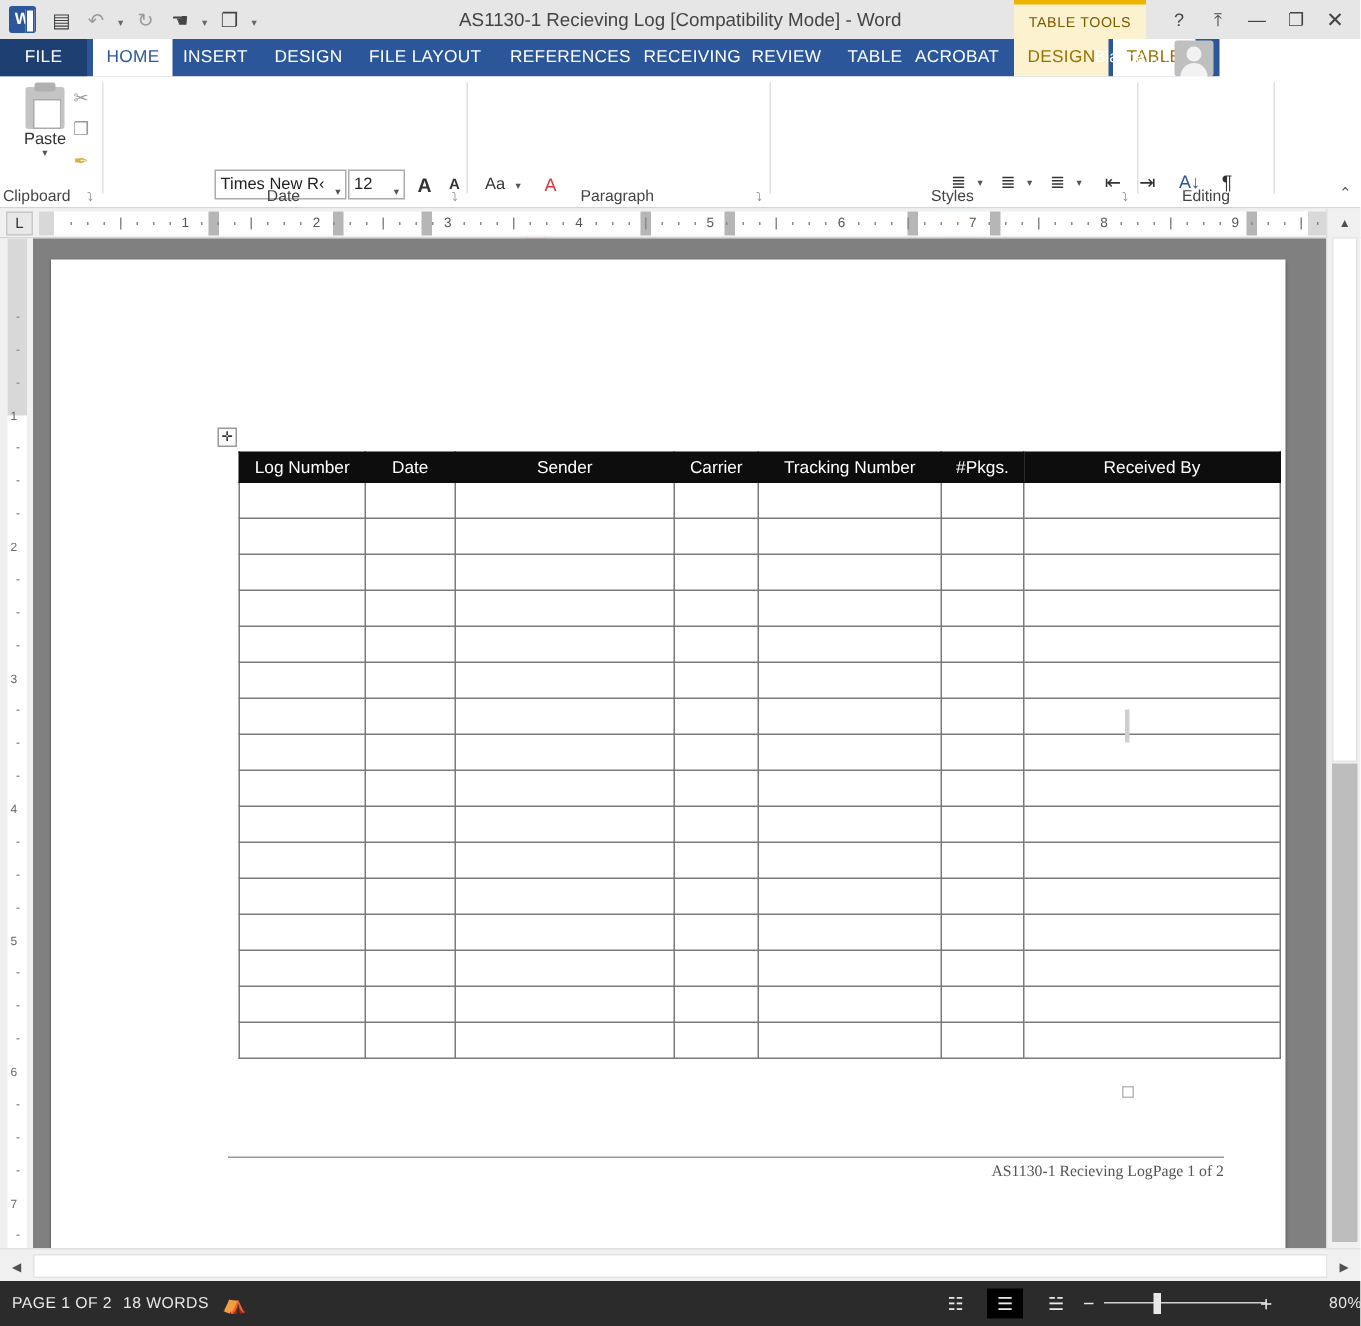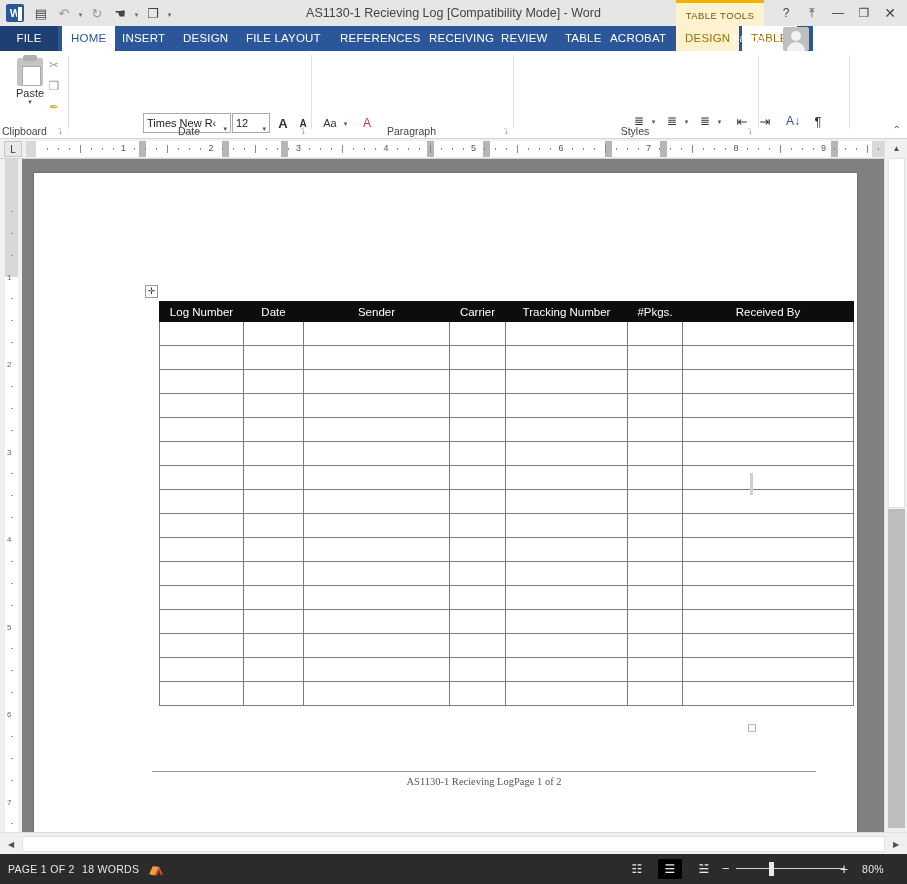--- a/index.html
+++ b/index.html
@@ -209,21 +209,21 @@
   .sel-mark {
     position: absolute; left: 716px; top: 300px; width: 3px; height: 22px; background: #cfcfcf;
   }
   .end-mark {
     position: absolute; left: 714px; top: 551px; width: 8px; height: 8px;
     border: 1px solid #b8b8b8;
   }
   .ftr-row {
     position: absolute; left: 118px; top: 598px; width: 664px;
     border-top: 1px solid #9a9a9a; padding-top: 4px;
-    display: flex; justify-content: center;
+    display: flex; justify-content: flex-end;
     font-family: "Liberation Serif", serif; font-size: 10.5px; color: #555;
   }
 
   
   .vscroll {
     position: absolute; right: 0; top: 139px; width: 23px; height: 707px;
     background: #f0f0f0; border-left: 1px solid #e0e0e0;
   }
   .vs-btn {
     position: absolute; left: 3px; width: 17px; height: 17px;
@@ -410,20 +410,24 @@
     </div>
     <div class="grp-div" style="left:513px;"></div>
 
     <div class="grp" style="left:514px;width:242px;">
 
       <div class="grp-label">Styles</div>
       <div class="dlg" style="right:4px;">⤵</div>
     </div>
     <div class="grp-div" style="left:758px;"></div>
 
+    <div class="grp" style="left:759px;width:90px;">
+
+      <div class="grp-label">Editing</div>
+    </div>
     <div class="grp-div" style="left:849px;"></div>
     <div class="collapse-ribbon">⌃</div>
   </div>
 
   <div class="hruler">
     <div class="tabsel">L</div>
     <div class="ruler-track" id="hrt">
       <div class="rul-margin" style="left:0;width:10px;"></div>
       <div class="rul-margin" style="right:0;width:12px;"></div>
     <div class="rul-ind" style="left: 113px;"></div>
@@ -760,16 +764,16 @@
 
     <div class="view-btn" style="left:625px;">☷</div>
     <div class="view-btn active" style="left:658px;">☰</div>
     <div class="view-btn" style="left:692px;">☱</div>
 
     <div class="st-item" style="left:722px;font-size:13px;">−</div>
     <div class="zoom-track" style="left:736px;width:108px;"></div>
     <div class="zoom-tick" style="left:771px;"></div>
     <div class="zoom-thumb" style="left:769px;"></div>
     <div class="st-item" style="left:840px;font-size:14px;">+</div>
-    <div class="st-item" style="left:862px;">80%</div>
+    <div class="st-item" style="left:886px;">80%</div>
   </div>
 
 </div>
 
 </body></html>

